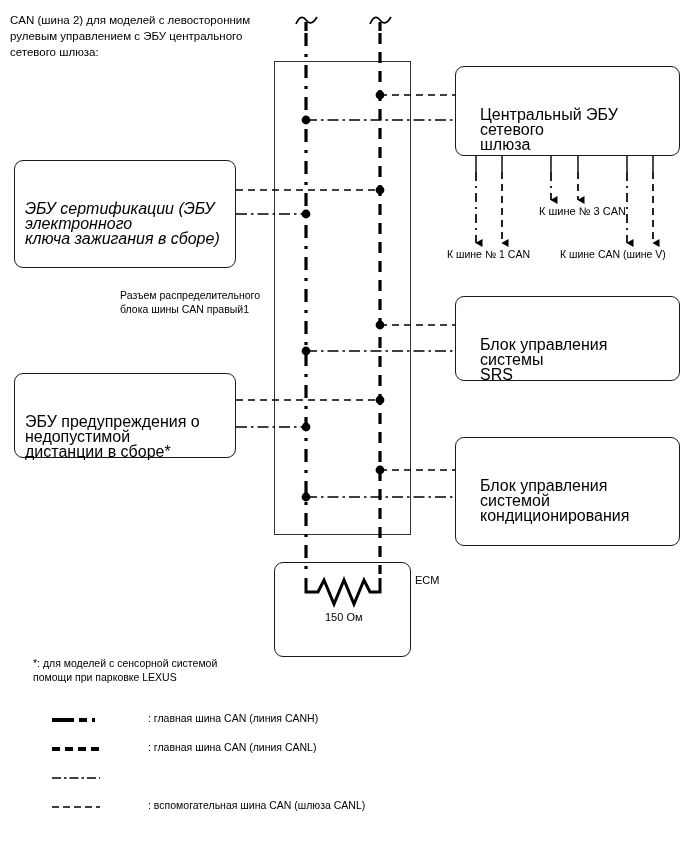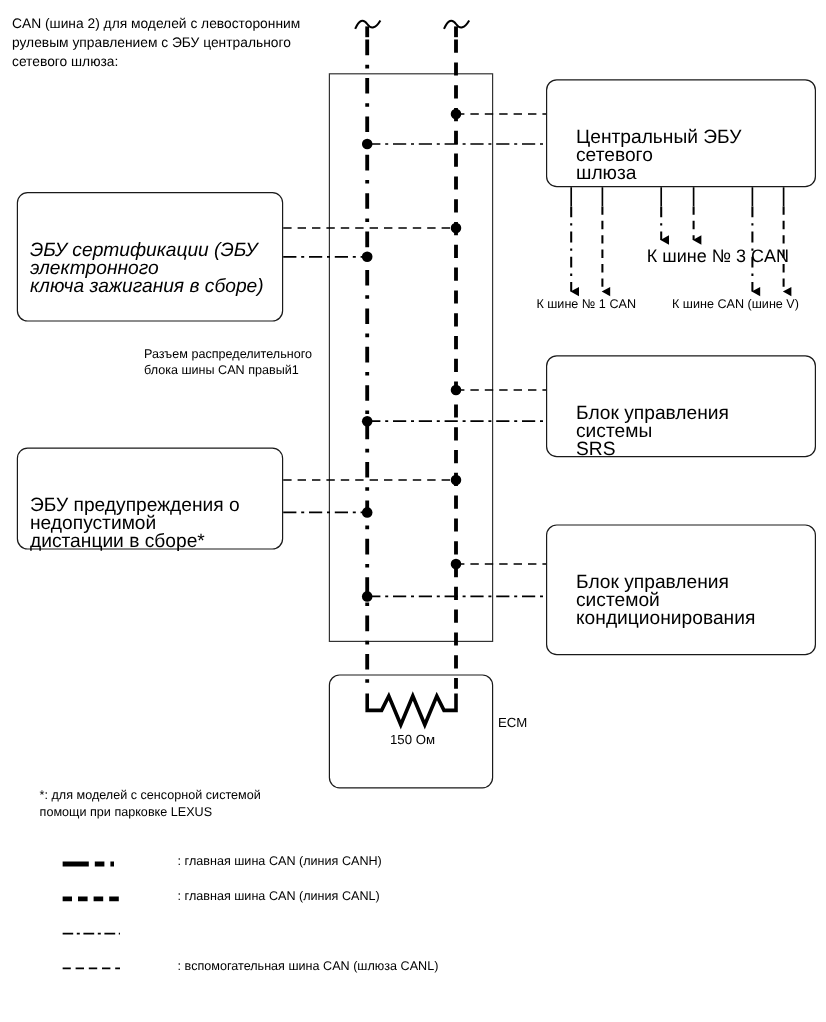--- a/index.html
+++ b/index.html
@@ -15,21 +15,21 @@
     font-size:11.5px;line-height:16px;white-space:pre-line;
   }
   .note{
     left:33px;top:656px;width:240px;
     font-size:10.5px;line-height:14px;white-space:pre-line;
   }
   .connlabel{
     left:120px;top:288px;width:170px;
     font-size:10.5px;line-height:14px;white-space:pre-line;
   }
-  .ecmlabel{left:415px;top:597px;font-size:11px;text-align:right;}
+  .ecmlabel{left:415px;top:574px;font-size:11px;text-align:right;}
   .ohm{left:325px;top:611px;font-size:11px;}
   
   .ubox{
     border:1.3px solid #1a1a1a;border-radius:9px;background:#fff;
     box-sizing:border-box;
   }
   .ubox .cap{
     position:absolute;left:24px;top:9px;right:10px;
     font-size:16px;line-height:15px;white-space:pre-line;margin-top:31px;
   }
@@ -83,21 +83,21 @@
 <div class="abs ubox" style="left:455px;top:437px;width:225px;height:109px;">
   <span class="cap">Блок управления системой
 кондиционирования</span>
 </div>
 
 <div class="abs ecmbox"></div>
 <div class="abs ecmlabel">ECM</div>
 <div class="abs ohm">150 Ом</div>
 
 <div class="abs" style="left:447px;top:248px;font-size:10.5px;">К шине № 1 CAN</div>
-<div class="abs" style="left:519px;top:205px;font-size:15px;padding-left:20px;">К шине № 3 CAN</div>
+<div class="abs" style="left:519px;top:205px;font-size:11px;padding-left:20px;">К шине № 3 CAN</div>
 <div class="abs" style="left:560px;top:248px;font-size:10.5px;">К шине CAN (шине V)</div>
 
 <div class="abs note">*: для моделей с сенсорной системой
 помощи при парковке LEXUS</div>
 
 <svg class="overlay" xmlns="http://www.w3.org/2000/svg">
   <defs>
     <marker id="arrowdn" markerWidth="9" markerHeight="9" refX="4.5" refY="8" orient="auto" markerUnits="userSpaceOnUse">
       <path d="M0.6,1.5 L8.4,1.5 L4.5,8.6 Z" fill="#000"></path>
     </marker>

